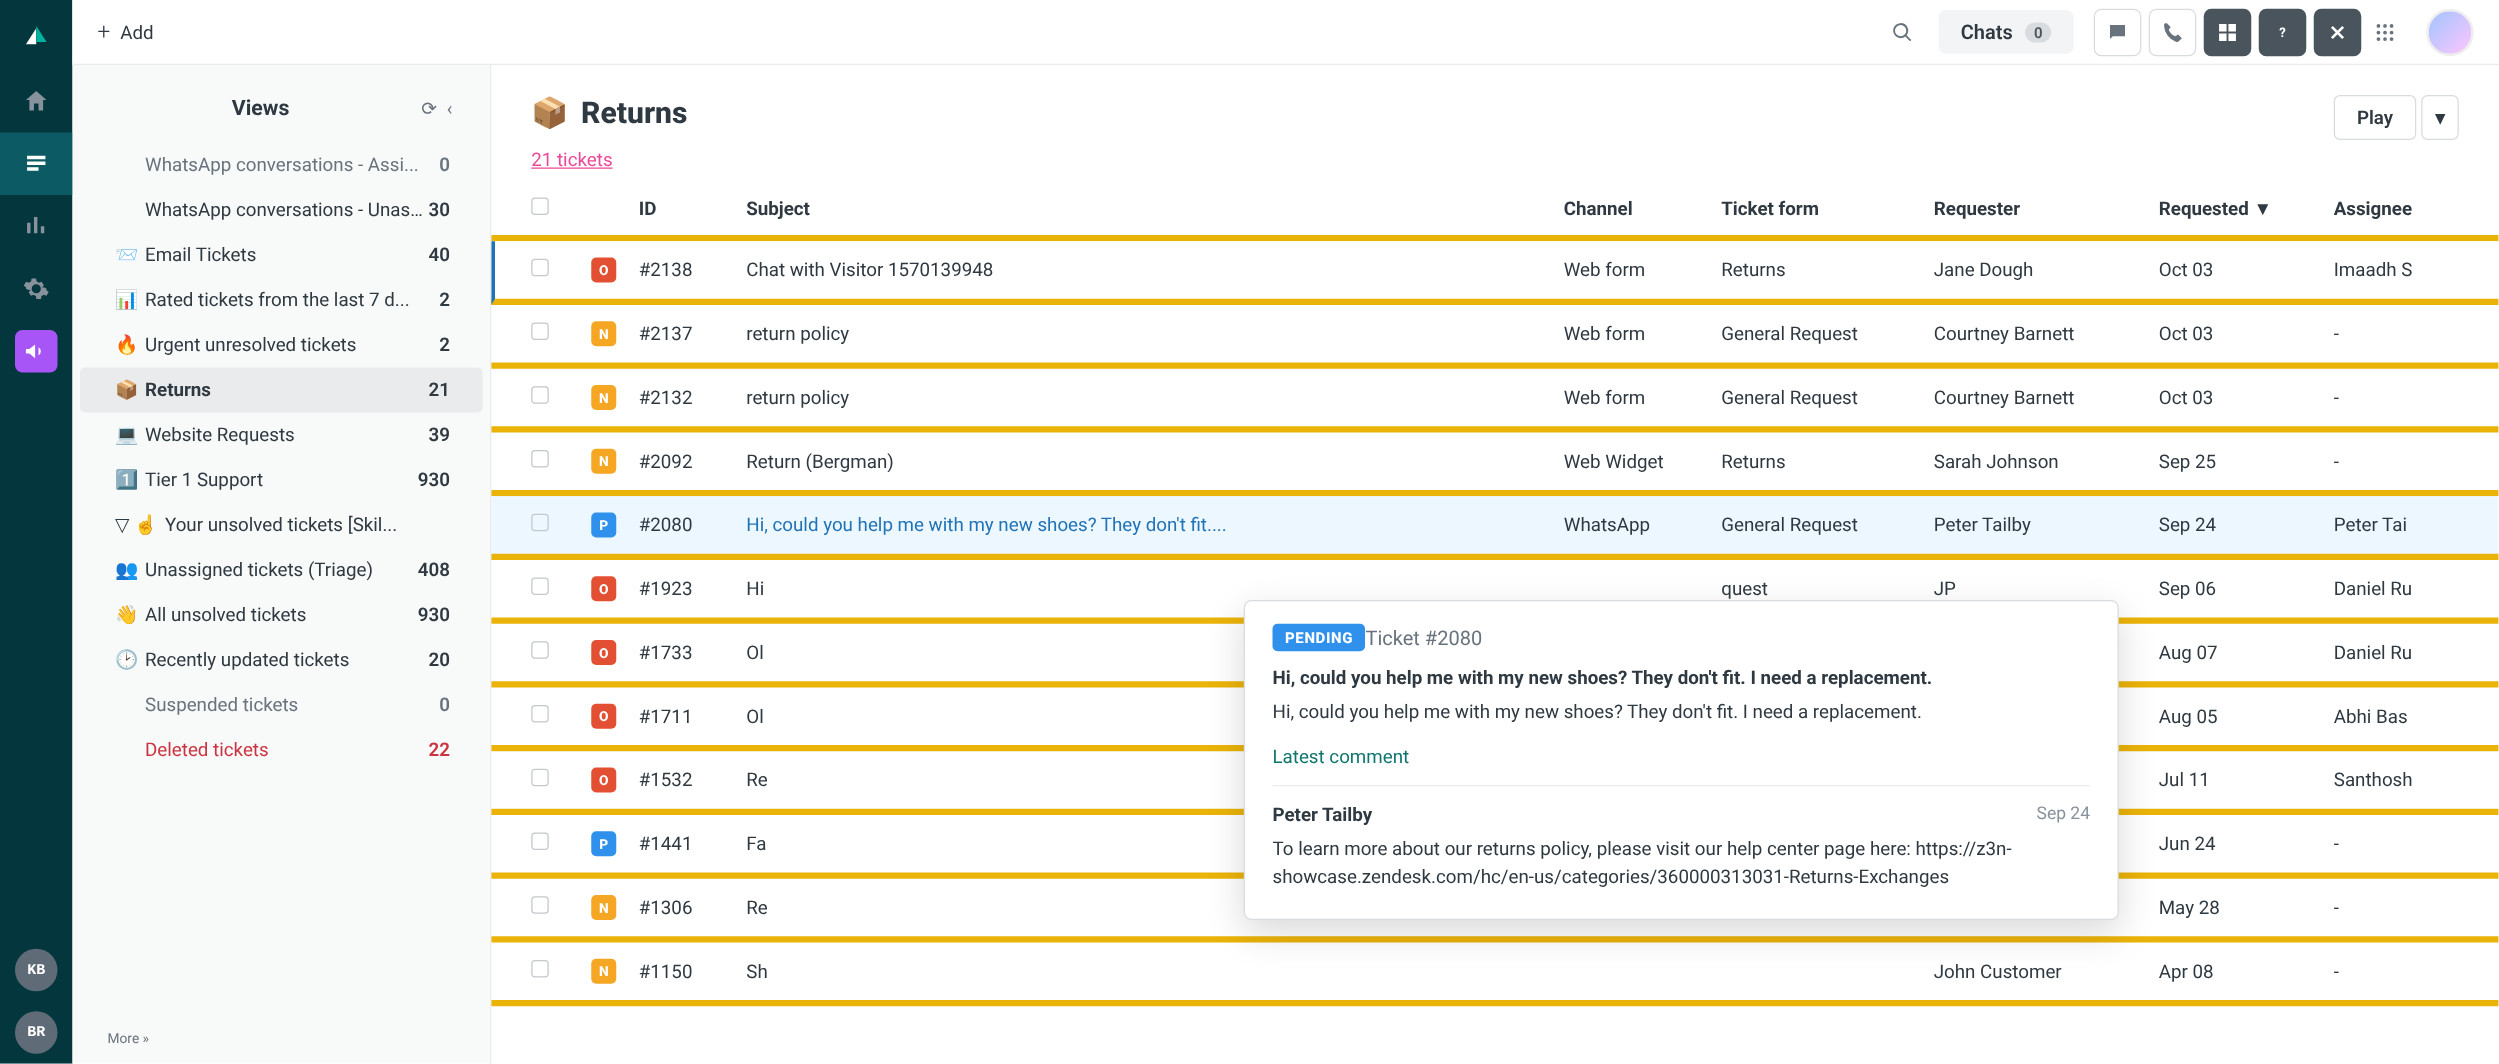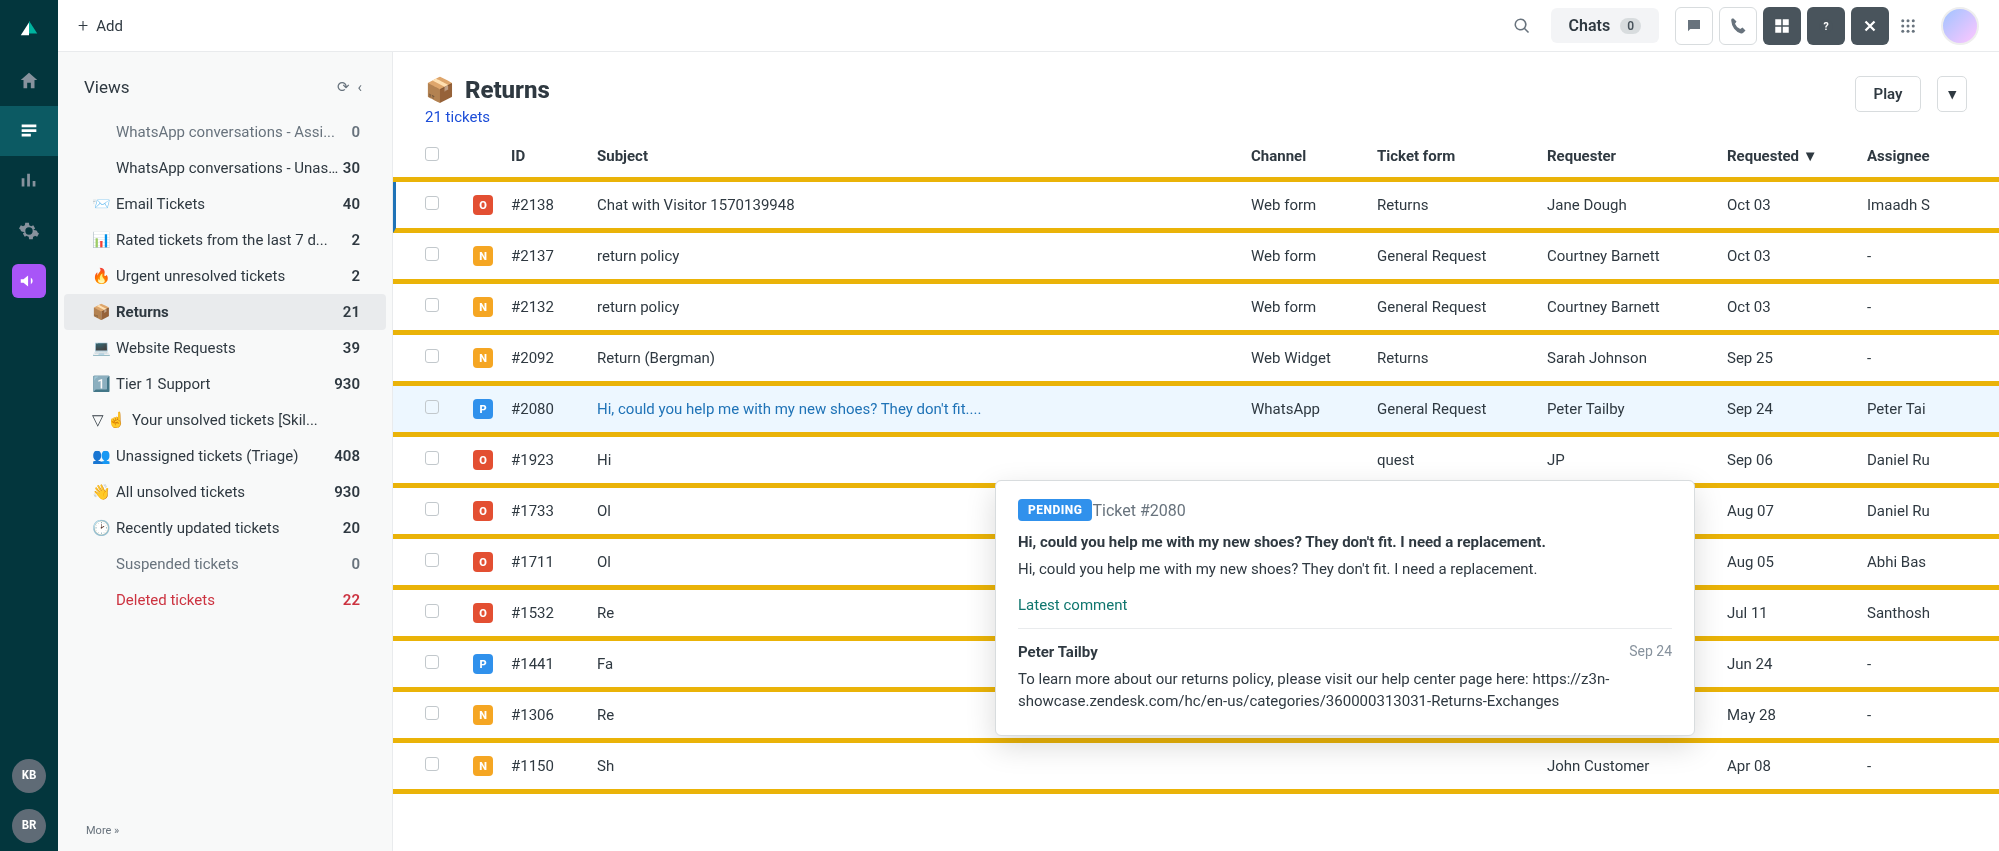--- a/index.html
+++ b/index.html
@@ -20,38 +20,38 @@
     .top-icon { width: 38px; height: 38px; display: flex; align-items: center; justify-content: center; color: #68737d; cursor: pointer; border-radius: 6px; }
     .top-icon.boxed { border: 1px solid #d8dcde; margin-left: 6px; }
     .top-icon.dark { background: #49545c; color: #fff; border: none; }
     .top-icon svg { width: 18px; height: 18px; fill: currentColor; }
     .chats-pill { background: #f3f4f6; border-radius: 6px; padding: 8px 18px; display: flex; align-items: center; gap: 10px; margin: 0 10px; cursor: pointer; }
     .chats-badge { background: #d8dcde; color: #49545c; border-radius: 10px; font-size: 12px; padding: 1px 7px; font-weight: 600; }
     .avatar { width: 38px; height: 38px; border-radius: 50%; background: linear-gradient(135deg,#a0c4ff,#ffc6ff); margin-left: 14px; cursor: pointer; border: 2px solid #eee; }
 
     .sidebar { width: 335px; background: #f8f9f9; border-right: 1px solid #e9ebed; flex-shrink: 0; padding-top: 52px; display: flex; flex-direction: column; }
     .views-header { display: flex; align-items: center; padding: 22px 26px 14px; }
-    .views-header h3 { font-size: 17px; font-weight: 400; color: #2f3941; flex: 1; }
+    .views-header h3 { font-size: 17px; font-weight: 700; color: #2f3941; flex: 1; text-align: center; }
     .views-header .icn { color: #68737d; cursor: pointer; padding: 4px; font-size: 15px; }
     .view-list { flex: 1; overflow-y: auto; }
     .view-item { display: flex; align-items: flex-start; padding: 9px 26px 9px 28px; font-size: 15px; color: #2f3941; cursor: pointer; border-radius: 4px; margin: 0 6px; }
     .view-item .emj { width: 24px; font-size: 15px; }
     .view-item .lbl { flex: 1; white-space: nowrap; overflow: hidden; text-overflow: ellipsis; }
     .view-item .cnt { font-weight: 600; color: #2f3941; }
     .view-item.active { background: #e9ebed; font-weight: 700; }
     .view-item.danger .lbl, .view-item.danger .cnt { color: #cc3340; }
     .view-item.muted { color: #68737d; }
     .view-item.muted .cnt { color: #68737d; }
     .more-link { padding: 14px 28px; color: #68737d; font-size: 11px; cursor: pointer; }
 
     .main { flex: 1; padding-top: 52px; position: relative; overflow: hidden; }
     .main-head { display: flex; align-items: flex-start; padding: 24px 32px 8px; }
     .main-title { font-size: 24px; font-weight: 800; display: flex; align-items: center; gap: 10px; }
-    .main-sub { color: #1d4ed8; font-size: 15px; margin-top: 4px; }
-    .main-head-right { margin-left: auto; display: flex; gap: 16px; }
+    .main-sub { color: #ec4899; font-size: 15px; margin-top: 15px; text-decoration: underline; }
+    .main-head-right { margin-left: auto; display: flex; gap: 4px; }
     .btn { border: 1px solid #d8dcde; border-radius: 5px; background: #fff; padding: 8px 18px; font-size: 15px; font-weight: 600; cursor: pointer; color: #2f3941; }
     .btn-menu { padding: 8px 10px; }
 
     .table { width: 100%; }
     .thead, .trow { display: flex; align-items: center; padding: 0 32px; border-bottom: 5px solid #eab308; }
     .thead { height: 48px; font-weight: 700; font-size: 15px; color: #2f3941; }
     .trow { height: 51px; font-size: 15px; cursor: pointer; position: relative; }
     .trow.selected { border-left: 3px solid #1f73b7; padding-left: 29px; background: #fff; }
     .trow.highlight { background: #edf7ff; }
     .col-check { width: 48px; }

